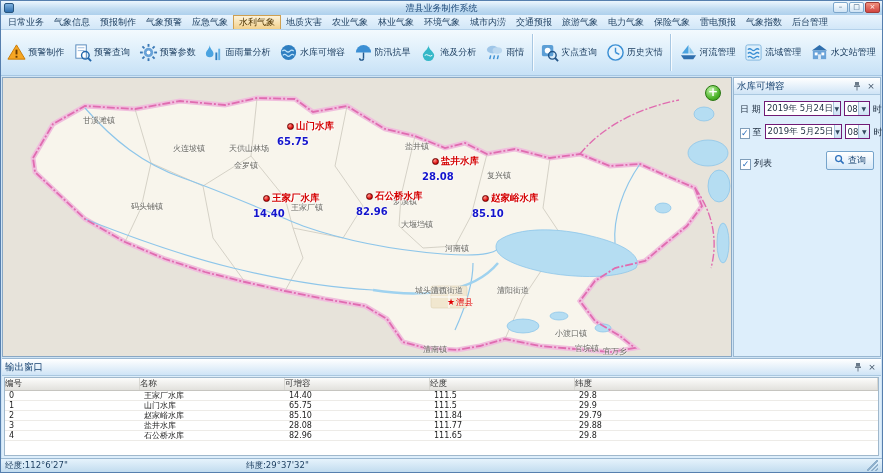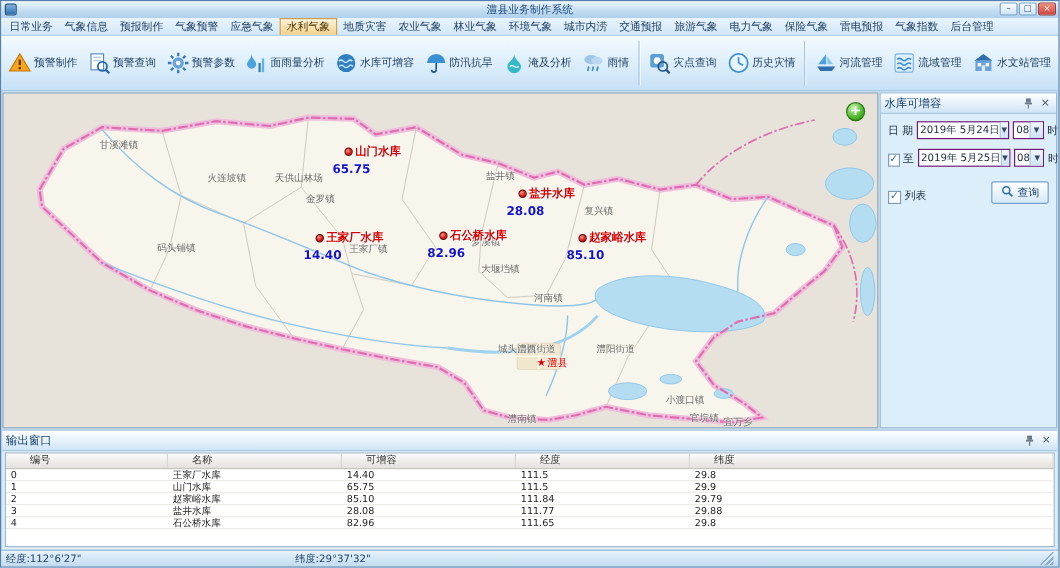--- a/index.html
+++ b/index.html
@@ -47,21 +47,21 @@
   .sel .arrow{margin-left:auto;width:11px;align-self:stretch;background:linear-gradient(#f0f7fd,#cde2f4);border-left:1px solid #a8c4dc;display:flex;align-items:center;justify-content:center;font-size:6px;color:#334a60}
   .sel.date{width:77px}
   .sel.hour{width:27px}
   .checkbox{width:11px;height:11px;background:#fff;border:1px solid #7f9db9;display:inline-flex;align-items:center;justify-content:center;font-size:9px;line-height:9px;color:#2a6ebb;font-weight:bold;cursor:pointer}
   .query-btn{margin-left:auto;height:19px;display:flex;align-items:center;gap:3px;padding:0 7px;border:1px solid #76a4cb;border-radius:2px;background:linear-gradient(#ffffff,#d5e8f8);font-size:9px;color:#14406e;cursor:pointer}
   .query-btn svg{width:11px;height:11px}
   
   .output{height:100px;flex:0 0 auto;display:flex;flex-direction:column;background:#ddeefb;border-top:1px solid #9ab8d2;margin:0 1px}
   .table-wrap{flex:1;background:#fff;border:1px solid #a0b8cc;margin:1px 2px 2px;overflow:hidden;display:flex;flex-direction:column}
   .thead{display:flex;height:13px;flex:0 0 auto;background:linear-gradient(#fcfcfb,#e2e1dd);border-bottom:1px solid #c6c5c0}
-  .th{width:145px;flex:0 0 auto;padding:0 20px;font-size:8.5px;color:#333;border-right:1px solid #d8d7d2;display:flex;align-items:center;cursor:default}
+  .th{width:145px;flex:0 0 auto;padding:0 0;font-size:8.5px;color:#333;border-right:1px solid #d8d7d2;display:flex;align-items:center;cursor:default}
   .th:first-child{width:135px}
   .th:last-child{flex:1}
   .tbody{flex:1;overflow:hidden}
   .tr{display:flex;height:10px;border-bottom:1px solid #edebe7;cursor:default}
   .td{width:145px;flex:0 0 auto;padding:0 4px;font-size:8px;color:#222;display:flex;align-items:center;white-space:nowrap}
   .td:first-child{width:135px}
   .td:last-child{flex:1}
   
   .statusbar{height:14px;flex:0 0 auto;background:linear-gradient(#e6f3fc,#c2dcef);border-top:1px solid #9ab8d2;display:flex;align-items:center;padding:0 4px;font-size:8.5px;color:#1a3c5e}
   .status-lon{width:241px}
@@ -306,21 +306,21 @@
         <polygon points="30,80 50,46 82,28 132,31 177,23 222,27 254,20 292,21 310,34 344,28 382,51 412,58 442,70 462,65 484,76 512,71 547,80 577,76 607,88 637,86 664,98 692,110 699,128 684,148 662,166 642,183 612,190 592,203 577,223 592,243 617,258 632,270 608,274 572,271 537,268 502,261 477,268 454,272 422,270 400,264 384,241 362,228 322,221 282,213 242,204 202,194 162,181 122,164 82,141 50,111 32,94" fill="none" stroke="#e06cb0" stroke-width="1.8" stroke-dasharray="8 2 2 2"></polygon>
         <g stroke="#e06cb0" stroke-width="1.4" fill="none" stroke-dasharray="8 2 2 2">
           <path d="M577,76 C600,48 636,30 676,22"></path>
           <path d="M692,110 C708,132 716,160 708,190"></path>
         </g>
       </svg>
       <div class="map-zoom-btn">+</div>
     <div class="town" style="left: 80px; top: 37px;">甘溪滩镇</div>
         <div class="town" style="left: 170px; top: 65px;">火连坡镇</div>
         <div class="town" style="left: 226px; top: 65px;">天供山林场</div>
-        <div class="town" style="left: 252px; top: 82px; text-align: center;">金罗镇</div>
+        <div class="town" style="left: 231px; top: 82px; text-align: center;">金罗镇</div>
         <div class="town" style="left: 402px; top: 63px;">盐井镇</div>
         <div class="town" style="left: 484px; top: 92px;">复兴镇</div>
         <div class="town" style="left: 128px; top: 123px;">码头铺镇</div>
         <div class="town" style="left: 288px; top: 124px;">王家厂镇</div>
         <div class="town" style="left: 390px; top: 118px;">梦溪镇</div>
         <div class="town" style="left: 398px; top: 141px;">大堰垱镇</div>
         <div class="town" style="left: 442px; top: 165px;">河南镇</div>
         <div class="town" style="left: 412px; top: 207px;">城头山镇</div>
         <div class="town" style="left: 428px; top: 207px;">澧西街道</div>
         <div class="town" style="left: 494px; top: 207px;">澧阳街道</div>

